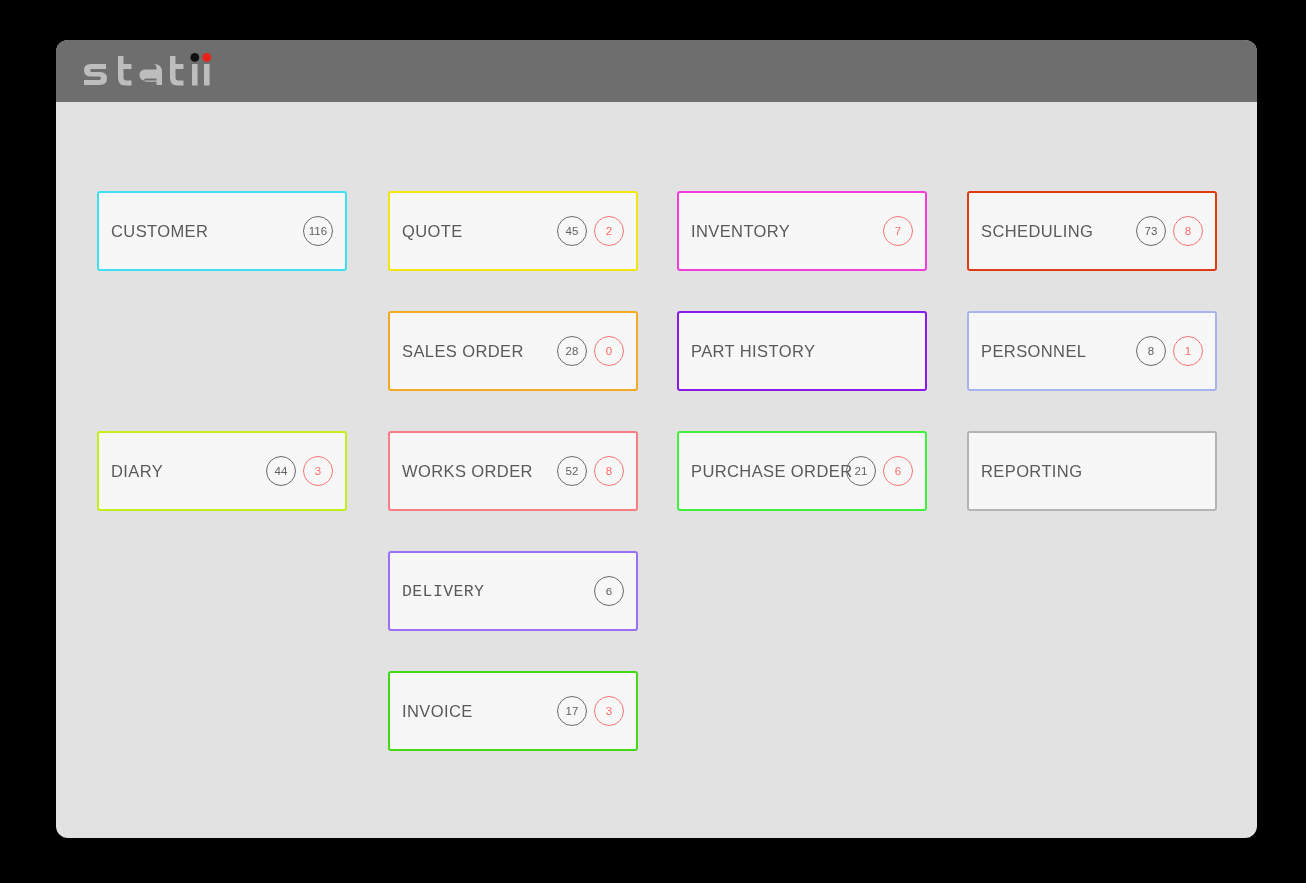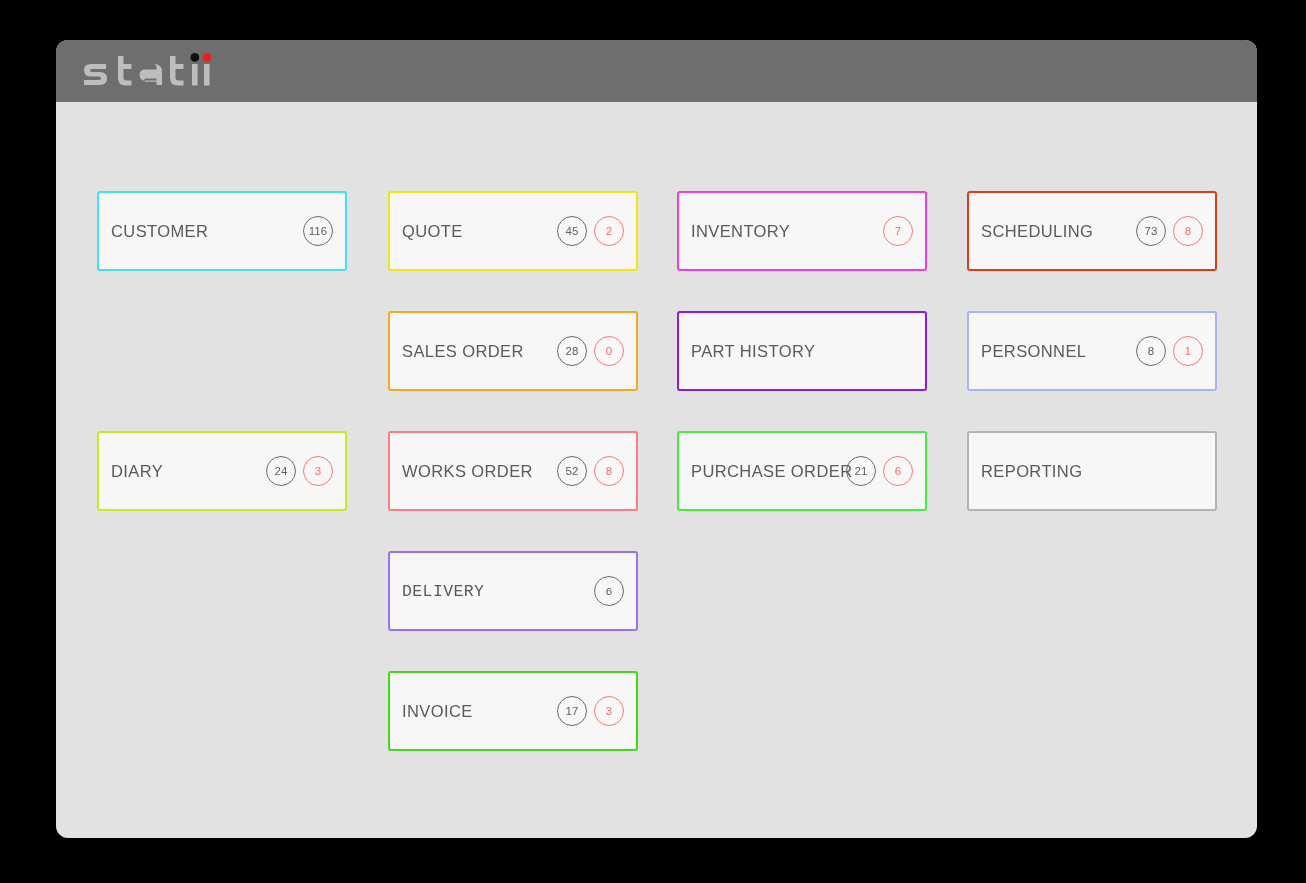--- a/index.html
+++ b/index.html
@@ -180,21 +180,21 @@
       <div class="tile col-3 row-1" style="border-color: rgb(168, 180, 238);">
         <div class="tile-label">PERSONNEL</div>
         <div class="tile-badges">
           <div class="badge">8</div>
           <div class="badge alert">1</div>
         </div>
       </div>
       <div class="tile col-0 row-2" style="border-color: rgb(196, 238, 28);">
         <div class="tile-label">DIARY</div>
         <div class="tile-badges">
-          <div class="badge">24</div>
+          <div class="badge">44</div>
           <div class="badge alert">3</div>
         </div>
       </div>
       <div class="tile col-1 row-2" style="border-color: rgb(250, 124, 132);">
         <div class="tile-label">WORKS ORDER</div>
         <div class="tile-badges">
           <div class="badge">52</div>
           <div class="badge alert">8</div>
         </div>
       </div>

